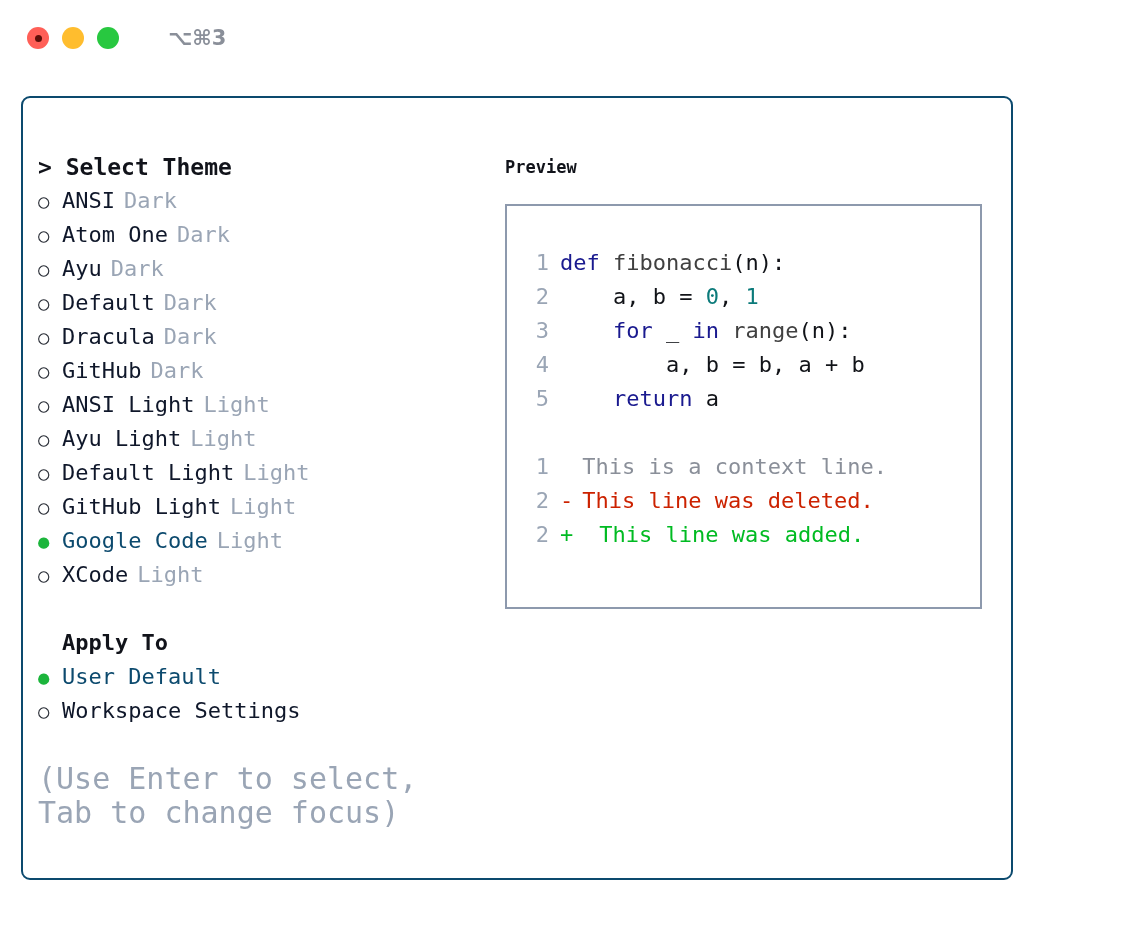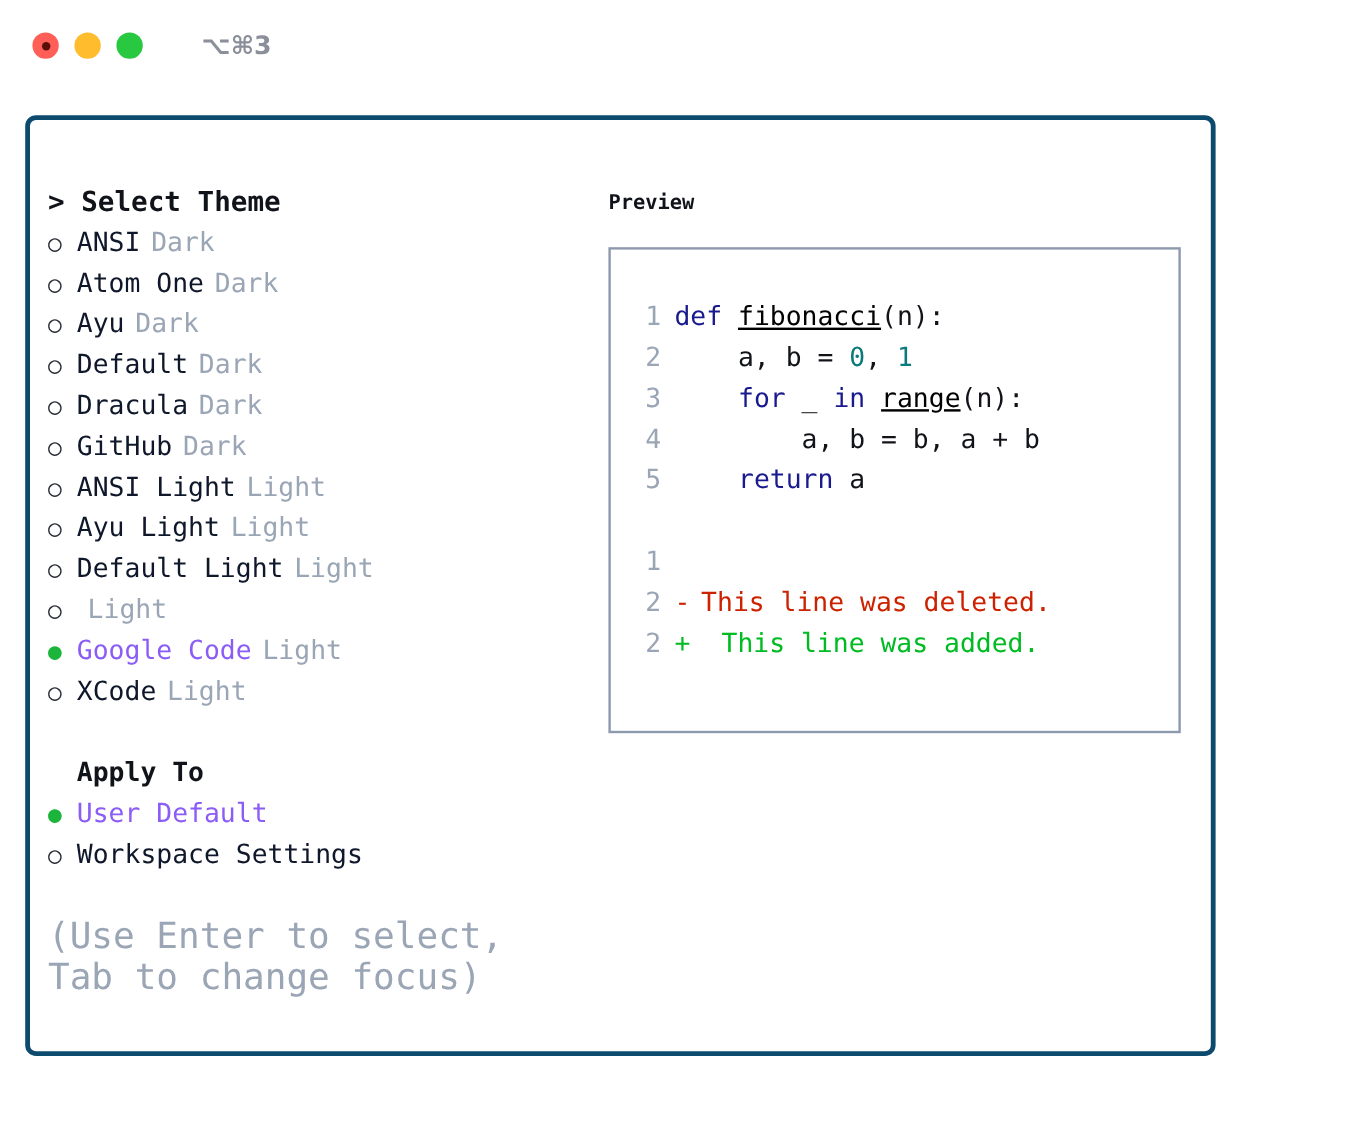--- a/index.html
+++ b/index.html
@@ -67,21 +67,21 @@
     font-family: "DejaVu Sans", "Liberation Sans", sans-serif;
   }
 
   
   .panel {
     position: absolute;
     left: 21px;
     top: 96px;
     width: 992px;
     height: 784px;
-    border: 4px solid #0c4a6e;
+    border: 2px solid #0c4a6e;
     border-radius: 9px;
     background: #ffffff;
   }
   .panel-inner {
     position: absolute;
     left: 0; top: 0;
     width: 100%;
     height: 100%;
     display: flex;
   }
@@ -120,21 +120,21 @@
     white-space: pre;
     color: #2b2f38;
   }
   .bullet {
     width: 24px;
     flex: none;
     font-size: 19px;
     color: #2b2f38;
   }
   .opt.selected .bullet { color: #1cb53c; }
-  .opt.selected .opt-label { color: #8b5cf6; }
+  .opt.selected .opt-label { color: #0c4a6e; }
   .opt-label { color: #0f172a; }
   .opt-kind {
     color: #9aa5b5;
     margin-left: 9px;
   }
 
   .group-gap { height: 34px; }
 
   .section-label {
     font-size: 22px;
@@ -174,21 +174,21 @@
   .lineno {
     width: 28px;
     flex: none;
     text-align: right;
     color: #9aa5b5;
     margin-right: 11px;
   }
   .code-text { white-space: pre; }
 
   .tok-kw   { color: #1a1a8f; }
-  .tok-fn   { color: #000000; text-decoration: underline; }
+  .tok-fn   { color: #404040; }
   .tok-num  { color: #0b7a7a; }
   .tok-plain{ color: #111318; }
 
   .diff-gap { height: 34px; }
   .diff-context { color: #8a8f99; }
   .diff-del     { color: #cc2200; }
   .diff-add     { color: #00bb22; }
 </style>
 </head>
 <body>
@@ -262,20 +262,21 @@
           </div>
 
           <div class="opt">
             <span class="bullet">○</span>
             <span class="opt-label">Default Light</span>
             <span class="opt-kind">Light</span>
           </div>
 
           <div class="opt">
             <span class="bullet">○</span>
+            <span class="opt-label">GitHub Light</span>
             <span class="opt-kind">Light</span>
           </div>
 
           <div class="opt selected">
             <span class="bullet">●</span>
             <span class="opt-label">Google Code</span>
             <span class="opt-kind">Light</span>
           </div>
 
           <div class="opt">
@@ -340,20 +341,21 @@
 
           </div>
 
           <div class="diff-gap"></div>
 
           <div>
 
             <div class="code-line">
               <span class="lineno">1</span>
               <span class="code-text diff-context"> </span>
+              <span class="code-text diff-context" style="margin-left:9px">This is a context line.</span>
             </div>
 
             <div class="code-line">
               <span class="lineno">2</span>
               <span class="code-text diff-del">-</span>
               <span class="code-text diff-del" style="margin-left:9px">This line was deleted.</span>
             </div>
 
             <div class="code-line">
               <span class="lineno">2</span>

